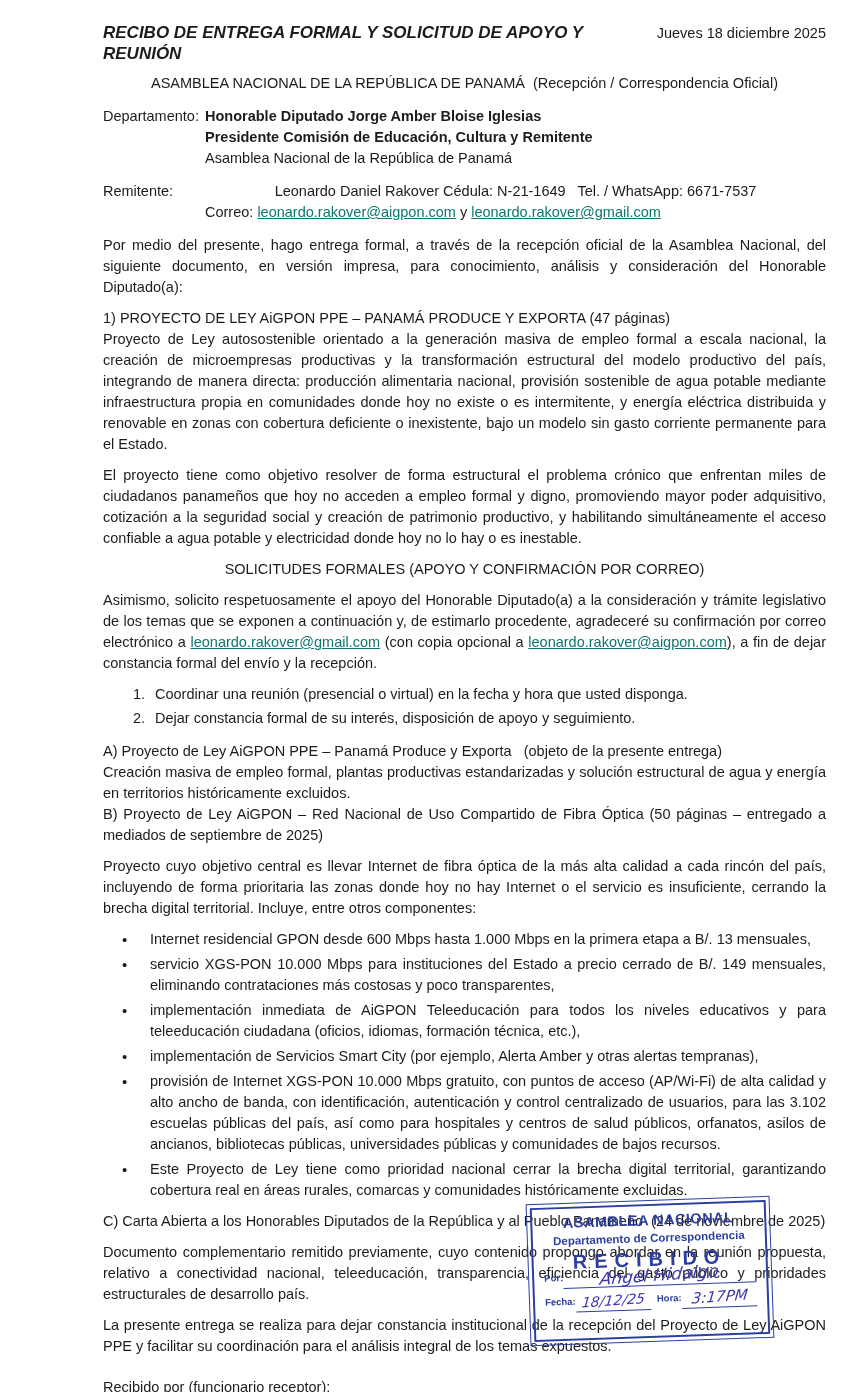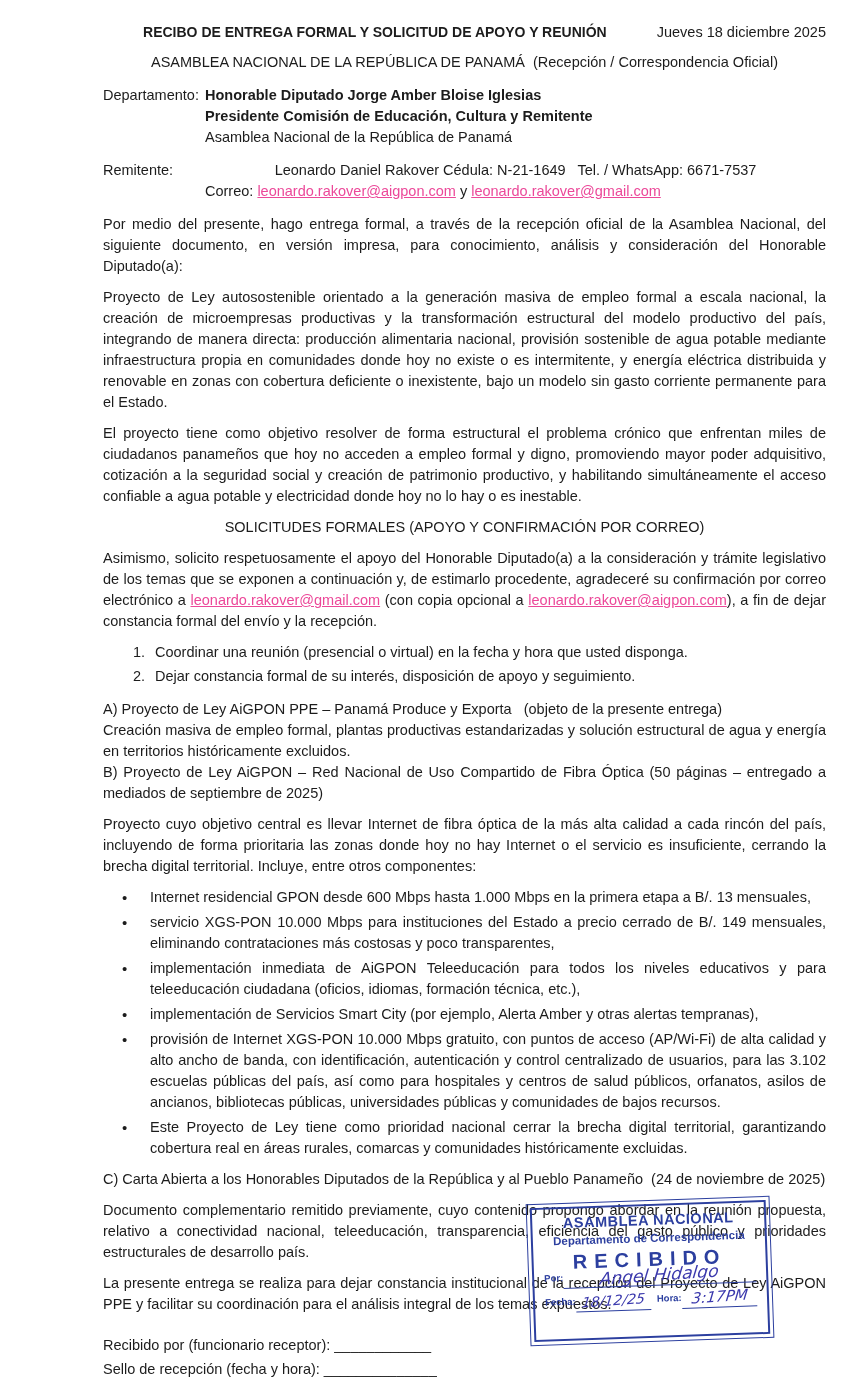--- a/index.html
+++ b/index.html
@@ -10,39 +10,39 @@
     height: 1392px;
     background: #ffffff;
     font-family: "Liberation Sans", "DejaVu Sans", sans-serif;
     font-size: 14.5px;
     line-height: 21px;
     color: #1c1c1c;
     padding: 22px 24px 16px 103px;
     overflow: hidden;
   }
   .title-row { display: flex; align-items: baseline; margin-bottom: 9px; }
-  .doc-title { flex: 1; text-align: center; font-weight: bold; font-size: 14px; }
+  .doc-title { flex: 1; font-weight: bold; font-size: 17px; font-style: italic; }
   .doc-date { white-space: nowrap; padding-left: 10px; }
   .pre { white-space: pre-wrap; text-align: center; }
   .org-line { margin-bottom: 12px; }
   .addr { display: flex; margin-bottom: 12px; }
   .addr-label { width: 102px; flex: 0 0 102px; }
   .addr-lines { flex: 1; }
   .bold { font-weight: bold; }
   .para { text-align: justify; margin-bottom: 10px; }
   .nogap { margin-bottom: 0; }
   .center-head { text-align: center; margin: 2px 0 10px; }
   .olist { margin: 0 0 12px 30px; }
   .olist-item { display: flex; margin-bottom: 3px; }
   .olist-num { width: 22px; flex: 0 0 22px; }
   .olist-text { flex: 1; }
   .blist { list-style: none; margin: 2px 0 10px 0; padding-left: 47px; }
   .blist li { position: relative; text-align: justify; margin-bottom: 4px; }
   .blist li::before { content: "\2022"; position: absolute; left: -28px; top: 0; font-size: 15px; }
-  .email { color: #ec4899; text-decoration: underline; cursor: pointer; }
+  .email { color: #0f766e; text-decoration: underline; cursor: pointer; }
   .sig-block { margin-top: 20px; }
   .sig-line { margin-bottom: 2.5px; white-space: pre-wrap; }
   
   .stamp {
     position: absolute;
     left: 528px; top: 1200px;
     width: 244px; height: 142px;
     transform: rotate(-2deg);
     border: 1.5px solid #2c3f9f;
     padding: 3px;
@@ -99,20 +99,21 @@
   <div class="addr">
     <div class="addr-label">Remitente:</div>
     <div class="addr-lines">
       <div class="pre">Leonardo Daniel Rakover Cédula: N-21-1649   Tel. / WhatsApp: 6671-7537</div>
       <div><span>Correo: </span><a class="email">leonardo.rakover@aigpon.com</a><span class="pre"> y </span><a class="email">leonardo.rakover@gmail.com</a></div>
     </div>
   </div>
 
   <div class="para">Por medio del presente, hago entrega formal, a través de la recepción oficial de la Asamblea Nacional, del siguiente documento, en versión impresa, para conocimiento, análisis y consideración del Honorable Diputado(a):</div>
 
+  <div class="para nogap">1) PROYECTO DE LEY AiGPON PPE – PANAMÁ PRODUCE Y EXPORTA (47 páginas)</div>
   <div class="para">Proyecto de Ley autosostenible orientado a la generación masiva de empleo formal a escala nacional, la creación de microempresas productivas y la transformación estructural del modelo productivo del país, integrando de manera directa: producción alimentaria nacional, provisión sostenible de agua potable mediante infraestructura propia en comunidades donde hoy no existe o es intermitente, y energía eléctrica distribuida y renovable en zonas con cobertura deficiente o inexistente, bajo un modelo sin gasto corriente permanente para el Estado.</div>
 
   <div class="para">El proyecto tiene como objetivo resolver de forma estructural el problema crónico que enfrentan miles de ciudadanos panameños que hoy no acceden a empleo formal y digno, promoviendo mayor poder adquisitivo, cotización a la seguridad social y creación de patrimonio productivo, y habilitando simultáneamente el acceso confiable a agua potable y electricidad donde hoy no lo hay o es inestable.</div>
 
   <div class="center-head">SOLICITUDES FORMALES (APOYO Y CONFIRMACIÓN POR CORREO)</div>
 
   <div class="para"><span>Asimismo, solicito respetuosamente el apoyo del Honorable Diputado(a) a la consideración y trámite legislativo de los temas que se exponen a continuación y, de estimarlo procedente, agradeceré su confirmación por correo electrónico a </span><a class="email">leonardo.rakover@gmail.com</a><span class="pre"> (con copia opcional a </span><a class="email">leonardo.rakover@aigpon.com</a><span>), a fin de dejar constancia formal del envío y la recepción.</span></div>
 
   <div class="olist">
     <div class="olist-item">

